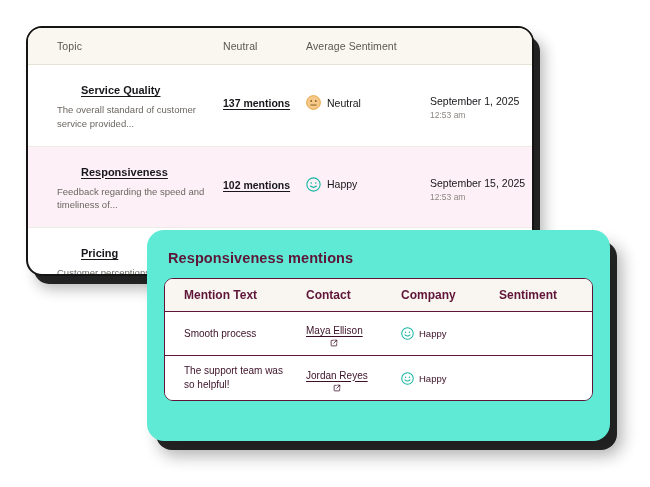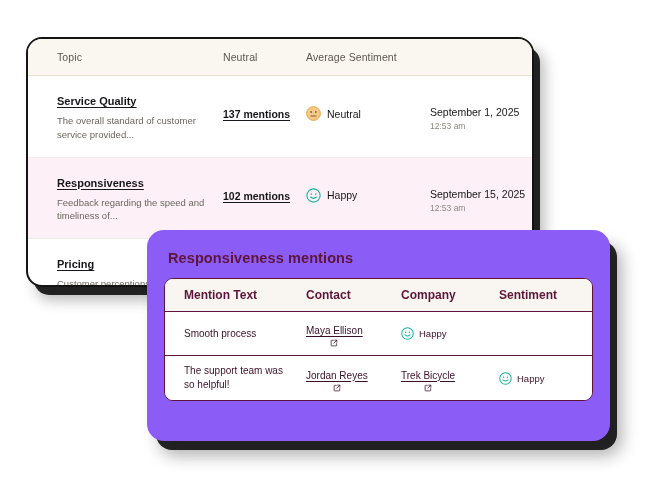--- a/index.html
+++ b/index.html
@@ -16,21 +16,21 @@
     position: relative;
     width: 650px;
     height: 487px;
     background: #ffffff;
   }
 
   
   .topics-card {
     position: absolute;
     left: 26px;
-    top: 37px;
+    top: 26px;
     width: 508px;
     height: 250px;
     background: #ffffff;
     border: 2.5px solid #141414;
     border-radius: 16px;
     overflow: hidden;
     box-shadow: 7px 9px 0 -1px rgba(20,20,20,0.92),
                 10px 13px 14px rgba(20,20,20,0.30);
   }
 
@@ -63,20 +63,21 @@
   .topic-row.highlight { background: #fdf1f7; }
 
   .topic-name {
     font-size: 11px;
     font-weight: bold;
     color: #17161a;
     text-decoration: underline;
     text-underline-offset: 2px;
     display: inline-block;
     margin-bottom: 7px;
+    margin-left: 24px;
   }
   .topic-desc {
     font-size: 9.5px;
     line-height: 1.45;
     color: #6b6761;
     max-width: 148px;
   }
 
   .mentions-link {
     font-size: 10.5px;
@@ -103,21 +104,21 @@
   
   .face { width: 15px; height: 15px; flex: 0 0 15px; display:block; }
 
   
   .mentions-modal {
     position: absolute;
     left: 147px;
     top: 230px;
     width: 463px;
     height: 211px;
-    background: #8b5cf6;
+    background: #5eead4;
     border-radius: 17px;
     padding: 17px 17px 18px 17px;
     box-shadow: 8px 10px 0 -1px rgba(20,20,20,0.93),
                 12px 15px 16px rgba(20,20,20,0.32);
   }
 
   .modal-title {
     font-size: 14.5px;
     font-weight: bold;
     color: #5e1538;
@@ -315,30 +316,20 @@
         <div class="mcol-contact">
           <a class="mlink">
             <span>Jordan Reyes</span>
             <svg class="ext-ico" viewBox="0 0 24 24">
               <path d="M10 4H5a1.6 1.6 0 0 0-1.6 1.6v13.4A1.6 1.6 0 0 0 5 20.6h13.4A1.6 1.6 0 0 0 20 19v-5" fill="none" stroke="#3b1026" stroke-width="2.3" stroke-linecap="round"></path>
               <path d="M14 3.4h6.6V10" fill="none" stroke="#3b1026" stroke-width="2.3" stroke-linecap="round" stroke-linejoin="round"></path>
               <line x1="20.2" y1="3.8" x2="11.4" y2="12.6" stroke="#3b1026" stroke-width="2.3" stroke-linecap="round"></line>
             </svg>
           </a>
         </div>
-        <div class="mcol-company">
-          <a class="mlink">
-            <span>Trek Bicycle</span>
-            <svg class="ext-ico" viewBox="0 0 24 24">
-              <path d="M10 4H5a1.6 1.6 0 0 0-1.6 1.6v13.4A1.6 1.6 0 0 0 5 20.6h13.4A1.6 1.6 0 0 0 20 19v-5" fill="none" stroke="#3b1026" stroke-width="2.3" stroke-linecap="round"></path>
-              <path d="M14 3.4h6.6V10" fill="none" stroke="#3b1026" stroke-width="2.3" stroke-linecap="round" stroke-linejoin="round"></path>
-              <line x1="20.2" y1="3.8" x2="11.4" y2="12.6" stroke="#3b1026" stroke-width="2.3" stroke-linecap="round"></line>
-            </svg>
-          </a>
-        </div>
         <div class="mcol-sent">
           <div class="msent">
             <svg class="face-sm" viewBox="0 0 24 24">
               <circle cx="12" cy="12" r="10.6" fill="none" stroke="#19b5a5" stroke-width="1.9"></circle>
               <circle cx="8.4" cy="9.5" r="1.4" fill="#19b5a5"></circle>
               <circle cx="15.6" cy="9.5" r="1.4" fill="#19b5a5"></circle>
               <path d="M7.3 14.4 Q12 18.6 16.7 14.4" fill="none" stroke="#19b5a5" stroke-width="1.9" stroke-linecap="round"></path>
             </svg>
             <span class="msent-label">Happy</span>
           </div>

